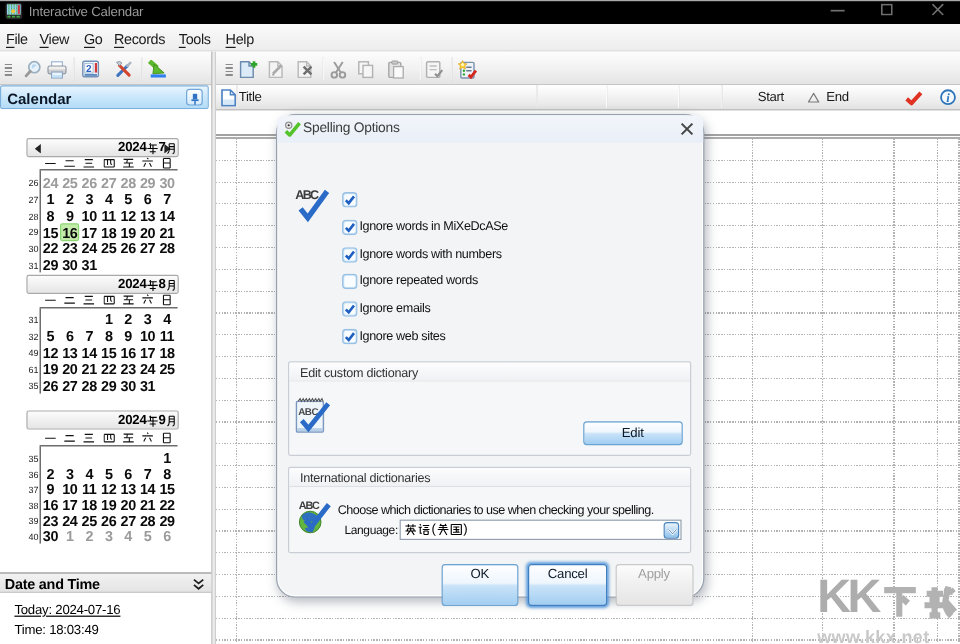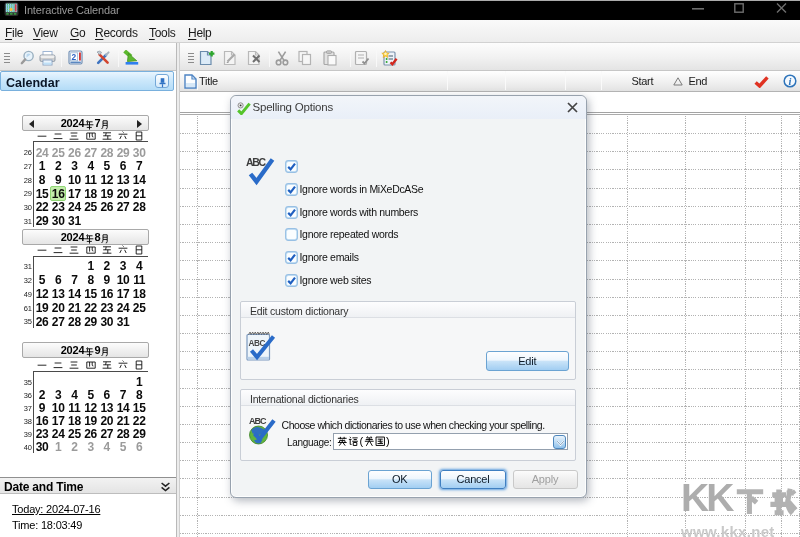--- a/index.html
+++ b/index.html
@@ -9,43 +9,43 @@
 #menubar{position:absolute;left:0;top:20px;width:800px;height:23px;background:linear-gradient(#fafafa,#ededed);border-bottom:1px solid #d2d2d2}
 .mi{position:absolute;top:6px;font-size:12px;letter-spacing:-0.3px;color:#1a1a1a}
 .mi u{text-decoration-thickness:1px;text-underline-offset:2px}
 #toolbar{position:absolute;left:0;top:43px;width:800px;height:28px;background:linear-gradient(#fdfdfd,#f1f1f1 55%,#e4e4e4);border-bottom:1px solid #c6c6c6}
 #splitter{position:absolute;left:176px;top:43px;width:4px;height:494px;background:#ececec;border-left:1px solid #b9b9b9;border-right:1px solid #cfcfcf}
 #calhdr{position:absolute;left:0px;top:71px;width:174px;height:20px;background:linear-gradient(#e9f5fe,#cce8fb 45%,#b4dcf7);border:1px solid #79b0dd;border-radius:2px}
 #calhdr .t{position:absolute;left:5px;top:4px;font-size:12.5px;font-weight:bold;color:#0a1626}
 #pinbtn{position:absolute;right:4px;top:2.2px;width:14px;height:14px;border:1px solid #74a8d8;border-radius:3px;background:linear-gradient(#fdfeff,#d5eafa)}
 #leftpanel{position:absolute;left:0;top:91px;width:176px;height:446px;background:#fff}
 .mbar{position:absolute;left:22px;width:127px;height:16px;background:linear-gradient(#fcfcfc,#e5e5e5);border:1px solid #a9a9a9;border-radius:2px}
-.mlabwrap{position:absolute;left:0;right:0;top:1px;text-align:center;font-size:11px;font-weight:bold;color:#000;line-height:13px}
+.mlabwrap{position:absolute;left:0;right:0;top:1px;text-align:right;font-size:11px;font-weight:bold;color:#000;line-height:13px}
 .mlab{letter-spacing:-0.2px}
 .dnc{position:absolute;top:0;width:16px;text-align:center;line-height:0}
 .dnc .cjk{display:inline-block;vertical-align:top}
 .wknum{position:absolute;left:14px;width:18px;text-align:right;font-size:7.5px;color:#222}
 .dday,.dgray{position:absolute;width:18px;text-align:center;font-size:12px;letter-spacing:-0.3px;font-weight:bold;color:#0a0a0a;line-height:14px}
 .dgray{color:#9b9b9b}
 .dsel{position:absolute;width:16.4px;height:14.8px;background:#c3ecab;border:1px solid #8ed674;border-radius:2px}
 #dtbar{position:absolute;left:0;top:477px;width:176px;height:17px;background:linear-gradient(#f2f2f2,#e4e4e4);border-top:1px solid #909090;border-bottom:1px solid #bdbdbd}
 #dtbar .t{position:absolute;left:4px;top:1.5px;font-size:12px;letter-spacing:-0.2px;font-weight:bold;color:#000}
 #mainhdr{position:absolute;left:180px;top:71px;width:620px;height:20.5px;background:linear-gradient(#ffffff,#ececec 70%,#e2e2e2);border-bottom:1px solid #b3b3b3}
 .colsep{position:absolute;top:0px;width:1px;height:19px;background:#bdbdbd;border-right:1px solid #fafafa}
 .hlabel{position:absolute;top:4px;font-size:11px;letter-spacing:-0.3px;color:#1a1a1a}
 #watermark{position:absolute;left:681px;top:486px;width:120px;height:34px;color:#adadad;font-weight:bold;white-space:nowrap}
 #wmurl{position:absolute;left:681px;top:523px;font-size:15px;font-weight:bold;color:#c9c9c9;letter-spacing:0.3px}
-#dialog{position:absolute;left:229.5px;top:95px;width:357px;height:402.5px;background:#f2f4f5;border:1px solid #98a2ae;border-radius:6px;box-shadow:inset 0 0 0 1px rgba(255,255,255,0.85), 2px 3px 9px rgba(60,70,90,0.38)}
+#dialog{position:absolute;left:229.5px;top:95px;width:357px;height:402.5px;background:#f2f4f5;border:1px solid #98a2ae;border-radius:16px;box-shadow:inset 0 0 0 1px rgba(255,255,255,0.85), 2px 3px 9px rgba(60,70,90,0.38)}
 #dlgtitle{position:absolute;left:0;top:0;width:100%;height:23px;background:linear-gradient(#f2f5fa,#e9eff8);border-radius:6px 6px 0 0}
 #dlgtitle .t{position:absolute;left:22px;top:4.5px;font-size:11.5px;letter-spacing:-0.2px;color:#3c3c3c}
 .grp{position:absolute;left:9px;width:336px;background:#f6f7f8;border:1px solid #c9ced6;border-radius:2px}
 .grphdr{position:absolute;left:0;top:0;width:100%;height:16px;background:linear-gradient(#fdfdfe,#eff1f4);border-bottom:1px solid #dcdfe4;border-radius:2px 2px 0 0}
 .grphdr span{position:absolute;left:9.5px;top:2.5px;font-size:10.5px;letter-spacing:-0.2px;color:#333}
 .cblabel{position:absolute;font-size:10.5px;letter-spacing:-0.3px;color:#111;white-space:nowrap}
-.dlgbtn{position:absolute;width:65px;height:19px;border:1px solid #6ba3d2;border-radius:3px;background:linear-gradient(#fefeff,#eef6fd 45%,#c9e3f8 52%,#a2cef2);font-size:11px;letter-spacing:-0.2px;color:#0c1a28;text-align:center;line-height:17px}
+.dlgbtn{position:absolute;width:65px;height:35px;border:1px solid #6ba3d2;border-radius:3px;background:linear-gradient(#fefeff,#eef6fd 45%,#c9e3f8 52%,#a2cef2);font-size:11px;letter-spacing:-0.2px;color:#0c1a28;text-align:center;line-height:17px}
 .dlgbtn.dis{border-color:#c9c9c9;background:linear-gradient(#fcfcfc,#efefef 50%,#e5e5e5);color:#9f9f9f}
 .dlgbtn.focus{border-color:#3f7fc1;box-shadow:0 0 2.5px 1px rgba(80,150,220,0.9)}
 </style></head><body>
 <svg style="position:absolute;width:0;height:0">
     <defs>
       <symbol id="gyi" viewBox="0 0 100 100">
         <path d="M6 52 H94" fill="none" stroke="currentColor" stroke-width="9" stroke-linecap="butt"></path>
       </symbol>
 <symbol id="ger" viewBox="0 0 100 100">
         <path d="M16 30 H84 M6 76 H94" fill="none" stroke="currentColor" stroke-width="9" stroke-linecap="butt"></path>

